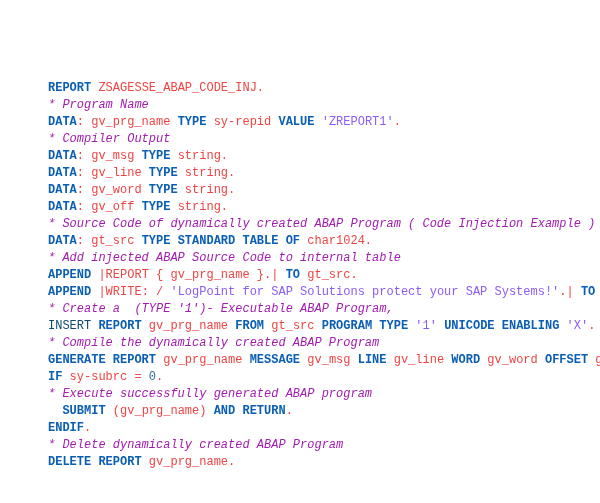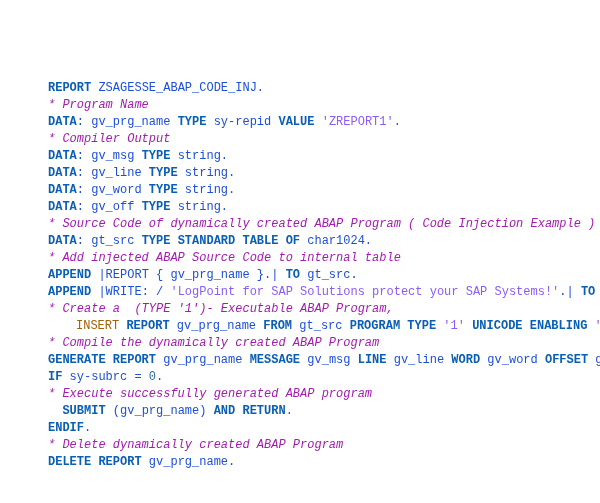--- a/index.html
+++ b/index.html
@@ -12,22 +12,22 @@
     font-size: 12px;
     line-height: 17px;
     color: #000000;
     padding: 12px 0 12px 48px;
     white-space: pre;
   }
   .kw   { color: #0a5fb4; font-weight: bold; margin-top: 43px; }   
   .comm { color: #a21caf; font-style: italic; }  
   .str  { color: #8b5cf6; margin-top: 12px; }                      
   .num  { color: #2d6ca2; }
-  .pink { color: #a16207; margin-left: 28px; }                      
-  .id   { color: #1d4ed8; }
+  .pink { color: #0c4a6e; }                      
+  .id   { color: #ef4444; }
   .line { display: block; }
 </style>
 </head>
 <body>
 
 
 
 <div id="code-root"><span class="line"><span class="kw">REPORT</span><span class="id"> ZSAGESSE_ABAP_CODE_INJ.</span></span><span class="line"><span class="comm">* Program Name</span></span><span class="line"><span class="kw">DATA</span><span class="id">: gv_prg_name </span><span class="kw">TYPE</span><span class="id"> sy-repid </span><span class="kw">VALUE</span><span class="id"> </span><span class="str">'ZREPORT1'</span><span class="id">.</span></span><span class="line"><span class="comm">* Compiler Output</span></span><span class="line"><span class="kw">DATA</span><span class="id">: gv_msg </span><span class="kw">TYPE</span><span class="id"> string.</span></span><span class="line"><span class="kw">DATA</span><span class="id">: gv_line </span><span class="kw">TYPE</span><span class="id"> string.</span></span><span class="line"><span class="kw">DATA</span><span class="id">: gv_word </span><span class="kw">TYPE</span><span class="id"> string.</span></span><span class="line"><span class="kw">DATA</span><span class="id">: gv_off </span><span class="kw">TYPE</span><span class="id"> string.</span></span><span class="line"><span class="comm">* Source Code of dynamically created ABAP Program ( Code Injection Example )</span></span><span class="line"><span class="kw">DATA</span><span class="id">: gt_src </span><span class="kw">TYPE STANDARD TABLE OF</span><span class="id"> char1024.</span></span><span class="line"><span class="id"></span></span><span class="line"><span class="comm">* Add injected ABAP Source Code to internal table</span></span><span class="line"><span class="kw">APPEND</span><span class="id"> |REPORT { gv_prg_name }.| </span><span class="kw">TO</span><span class="id"> gt_src.</span></span><span class="line"><span class="kw">APPEND</span><span class="id"> |WRITE: / </span><span class="str">'LogPoint for SAP Solutions protect your SAP Systems!'</span><span class="id">.| </span><span class="kw">TO</span><span class="id"> gt_src.</span></span><span class="line"><span class="id"></span></span><span class="line"><span class="comm">* Create a  (TYPE '1')- Executable ABAP Program,</span></span><span class="line"><span class="id"></span></span><span class="line"><span class="pink">INSERT</span><span class="id"> </span><span class="kw">REPORT</span><span class="id"> gv_prg_name </span><span class="kw">FROM</span><span class="id"> gt_src </span><span class="kw">PROGRAM TYPE</span><span class="id"> </span><span class="str">'1'</span><span class="id"> </span><span class="kw">UNICODE ENABLING</span><span class="id"> </span><span class="str">'X'</span><span class="id">.</span></span><span class="line"><span class="id"></span></span><span class="line"><span class="comm">* Compile the dynamically created ABAP Program</span></span><span class="line"><span class="kw">GENERATE REPORT</span><span class="id"> gv_prg_name </span><span class="kw">MESSAGE</span><span class="id"> gv_msg </span><span class="kw">LINE</span><span class="id"> gv_line </span><span class="kw">WORD</span><span class="id"> gv_word </span><span class="kw">OFFSET</span><span class="id"> gv_off.</span></span><span class="line"><span class="id"></span></span><span class="line"><span class="kw">IF</span><span class="id"> sy-subrc = </span><span class="num">0</span><span class="id">.</span></span><span class="line"><span class="comm">* Execute successfully generated ABAP program</span></span><span class="line"><span class="id">  </span><span class="kw">SUBMIT</span><span class="id"> (gv_prg_name) </span><span class="kw">AND RETURN</span><span class="id">.</span></span><span class="line"><span class="kw">ENDIF</span><span class="id">.</span></span><span class="line"><span class="id"></span></span><span class="line"><span class="comm">* Delete dynamically created ABAP Program</span></span><span class="line"><span class="kw">DELETE REPORT</span><span class="id"> gv_prg_name.</span></span></div>
 
 

